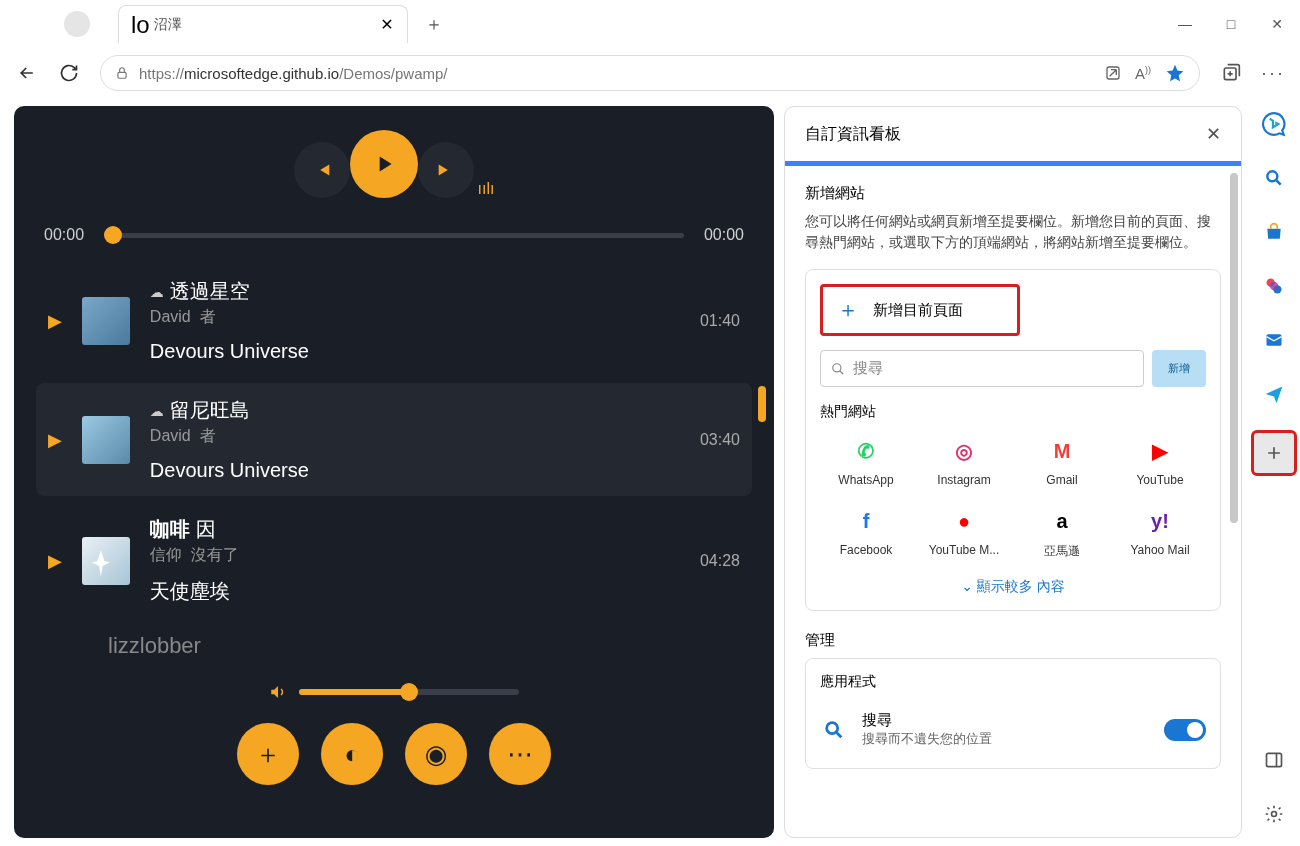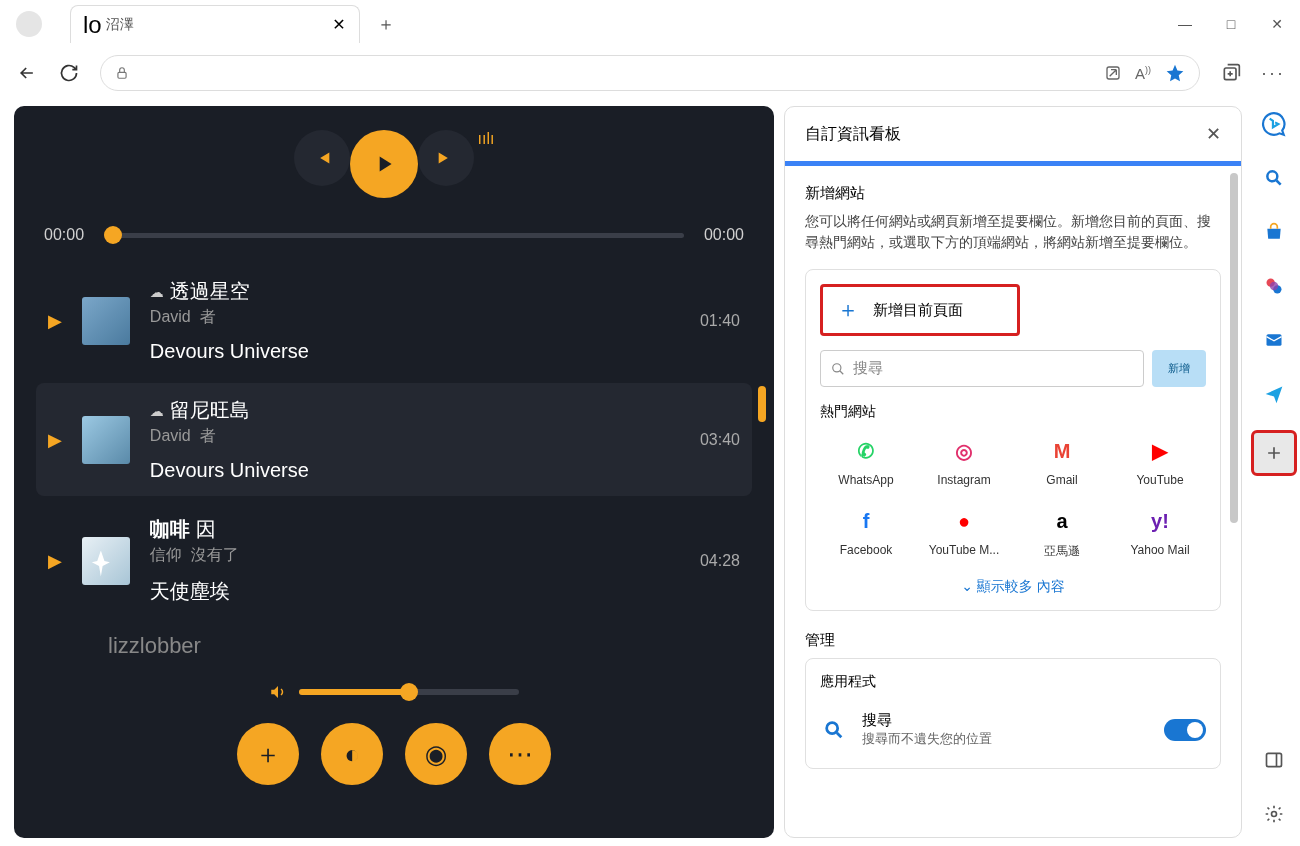--- a/index.html
+++ b/index.html
@@ -1,19 +1,19 @@
 <!DOCTYPE html>
 <html><head>
 <meta charset="utf-8">
 <style>
 * { margin: 0; padding: 0; box-sizing: border-box; font-family: "Segoe UI", "Microsoft JhengHei", sans-serif; }
 body { width: 1300px; height: 846px; background: #fff; overflow: hidden; position: relative; }
 
 
-.titlebar { height: 48px; display: flex; align-items: center; background: #fff; }
+.titlebar { height: 48px; display: flex; align-items: center; background: #fff; padding-left: 48px; }
 .profile-circle { width: 26px; height: 26px; border-radius: 50%; background: #e5e5e5; margin-left: 16px; }
 .tab { display: flex; align-items: center; background: #fff; border-radius: 8px 8px 0 0; height: 38px; margin-left: 28px; padding: 0 12px; min-width: 290px; border: 1px solid #ddd; border-bottom: none; position: relative; }
 .tab-text { font-size: 24px; font-weight: 500; margin-right: 4px; }
 .tab-subtext { font-size: 14px; color: #555; }
 .tab-close { margin-left: auto; width: 16px; height: 16px; display: flex; align-items: center; justify-content: center; cursor: pointer; }
 .newtab { width: 32px; height: 32px; display: flex; align-items: center; justify-content: center; margin-left: 10px; cursor: pointer; font-size: 18px; color: #555; }
 .win-controls { margin-left: auto; display: flex; }
 .win-controls div { width: 46px; height: 40px; display: flex; align-items: center; justify-content: center; font-size: 14px; color: #555; cursor: pointer; }
 
 
@@ -27,21 +27,21 @@
 .ab-right span { color: #666; cursor: pointer; }
 .star-fill { color: #1976d2; }
 
 
 .content { display: flex; height: calc(846px - 98px); }
 .player { width: 760px; background: #1a1e26; border-radius: 10px; margin: 8px 0 8px 14px; padding: 20px 0; position: relative; overflow: hidden; }
 .sidepanel { width: 458px; margin: 8px 6px 8px 10px; border: 1px solid #ddd; border-radius: 10px; background: #fff; display: flex; flex-direction: column; position: relative; }
 .sidebar-right { width: 52px; display: flex; flex-direction: column; align-items: center; padding-top: 8px; gap: 18px; }
 
 
-.controls { display: flex; align-items: flex-start; justify-content: center; margin-top: 4px; }
+.controls { display: flex; align-items: flex-end; justify-content: center; margin-top: 4px; }
 .ctrl-circle { width: 56px; height: 56px; border-radius: 50%; background: #242831; display: flex; align-items: center; justify-content: center; cursor: pointer; }
 .ctrl-circle.play { width: 68px; height: 68px; background: #f5a623; }
 .ctrl-circle svg { fill: #f5a623; }
 .ctrl-circle.play svg { fill: #1a1e26; }
 .vis-icon { color: #f5a623; font-size: 16px; margin-left: 4px; }
 .timeline { display: flex; align-items: center; justify-content: center; gap: 20px; margin: 28px 0 20px; padding: 0 30px; }
 .time { color: #d0d0d0; font-size: 16px; }
 .track { flex: 1; height: 5px; background: #3a3e48; border-radius: 3px; position: relative; }
 .track-thumb { position: absolute; left: 0; top: -7px; width: 18px; height: 18px; border-radius: 50%; background: #f5a623; }
 .scrollbar-ind { position: absolute; right: 8px; top: 280px; width: 8px; height: 36px; background: #f5a623; border-radius: 4px; }
@@ -138,20 +138,23 @@
         <path d="M21 12a9 9 0 1 1-3-6.7L21 8M21 3v5h-5"></path>
       </svg>
     </div>
   <div class="addressbar">
     <span class="lock">
         <svg width="14" height="14" viewBox="0 0 24 24" fill="none" stroke="#777" stroke-width="2">
           <rect x="5" y="11" width="14" height="10" rx="2"></rect>
           <path d="M8 11V7a4 4 0 0 1 8 0v4"></path>
         </svg>
       </span>
+    <span class="url">
+      <span>https://</span><span class="path">microsoftedge.github.io</span><span>/Demos/pwamp/</span>
+    </span>
     <div class="ab-right">
       <span>
           <svg width="16" height="16" viewBox="0 0 24 24" fill="none" stroke="#666" stroke-width="2">
             <path d="M7 17L17 7M17 7H9M17 7v8"></path>
             <rect x="3" y="3" width="18" height="18" rx="3"></rect>
           </svg>
         </span>
       <span style="font-size:15px;">A<sup style="font-size:9px;">))</sup></span>
       <span class="star-fill">
           <svg width="20" height="20" viewBox="0 0 24 24" fill="#1976d2">

